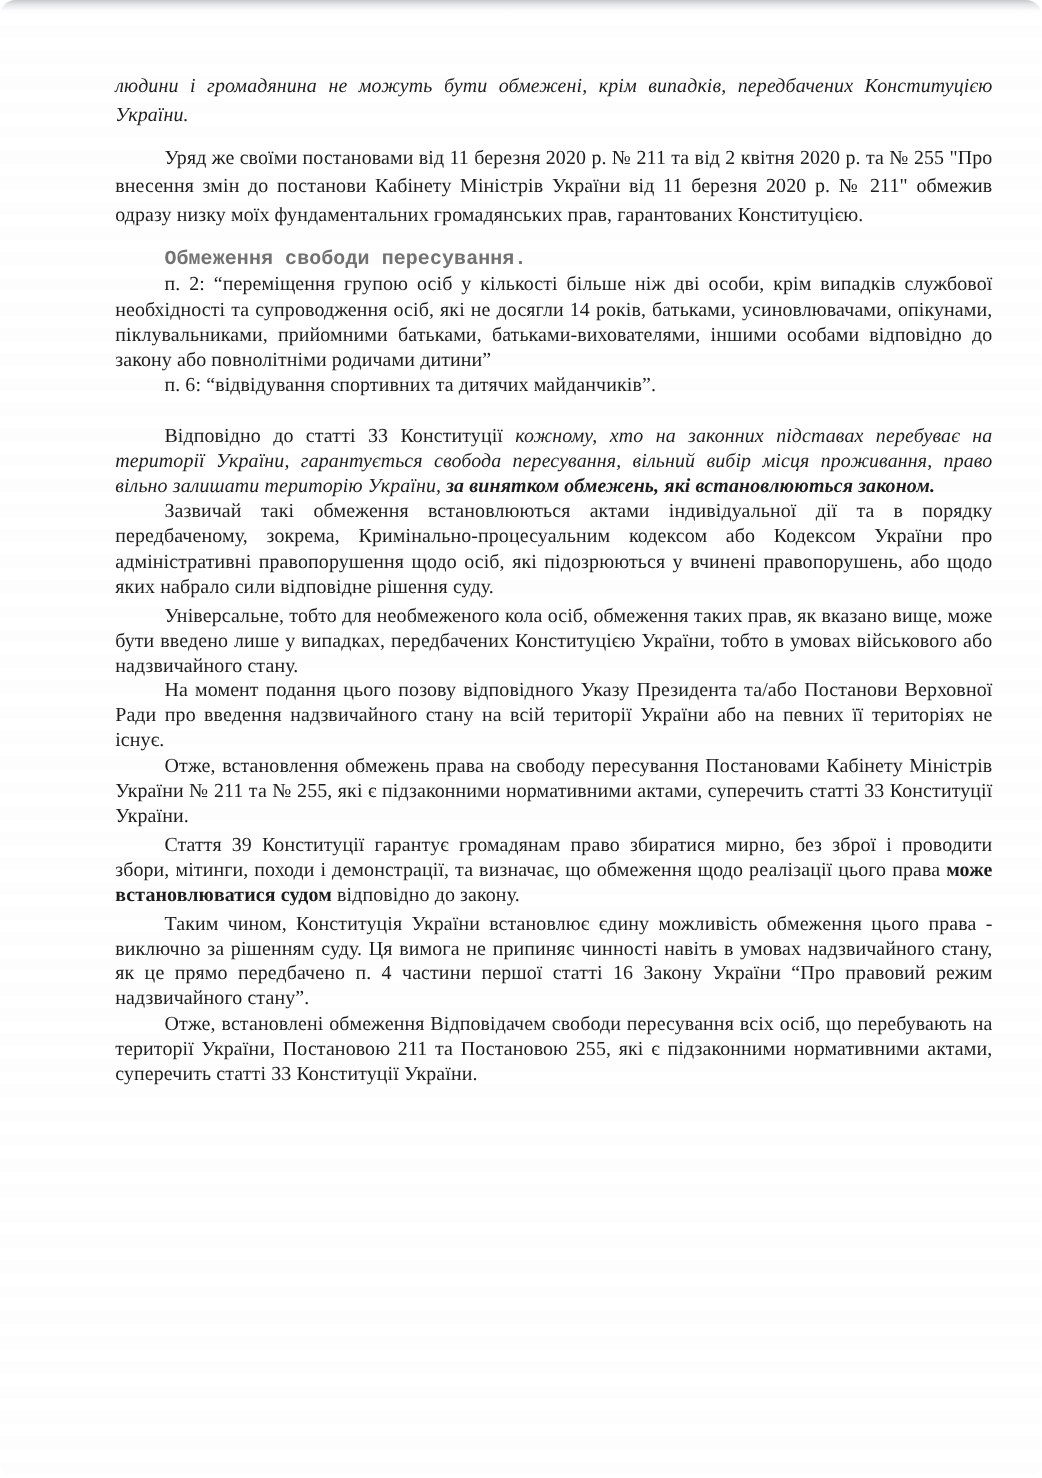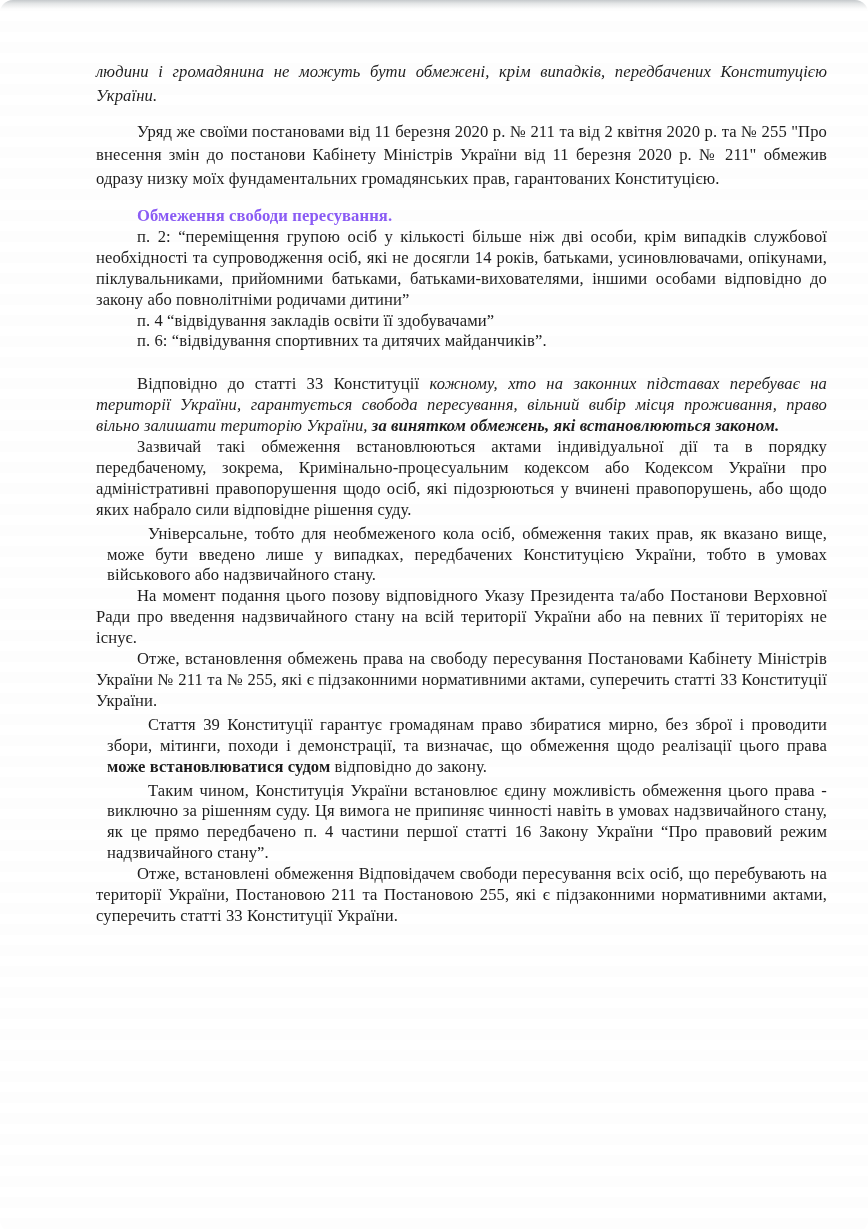--- a/index.html
+++ b/index.html
@@ -48,41 +48,40 @@
     line-height: 20.9px;
     letter-spacing: 0.1px;
   }
   .content p {
     margin: 0;
     text-indent: 41px;
   }
   .content p.indent-none  { text-indent: 0; }
   .content p.indent-deep  { text-indent: 50px; }
   .content p.lead-wide    { line-height: 23.8px; }
-  .content p.gap-tiny     { margin-top: 3px; margin-left: 11px; }
+  .content p.gap-tiny     { margin-top: 3px; }
   .content p.gap-small    { margin-top: 12px; }
   .content p.gap-medium   { margin-top: 15px; }
   .content p.gap-large    { margin-top: 22px; }
-  .content p.heading      { font-weight: bold; color: #8b5cf6; }
+  .content p.heading      { font-weight: bold; color: #737373; font-family: Liberation Mono, monospace; }
   .run.normal      { font-style: normal;  font-weight: normal; }
   .run.italic      { font-style: italic;  font-weight: normal; }
   .run.bold        { font-style: normal;  font-weight: bold; }
   .run.bold-italic { font-style: italic;  font-weight: bold; }
 </style>
 </head>
 <body>
 
 <div class="page">
   <div class="top-shade"></div>
   <main class="content">
       <p class="body-para indent-none lead-wide"><span class="run italic">людини і громадянина не можуть бути обмежені, крім випадків, передбачених Конституцією України.</span></p>
       <p class="body-para gap-small lead-wide"><span class="run normal">Уряд же своїми постановами від 11 березня 2020 р. № 211 та від 2 квітня 2020 р. та № 255 "Про внесення змін до постанови Кабінету Міністрів України від 11 березня 2020 р. № 211" обмежив одразу низку моїх фундаментальних громадянських прав, гарантованих Конституцією.</span></p>
       <p class="heading gap-medium"><span class="run bold">Обмеження свободи пересування.</span></p>
       <p class="body-para"><span class="run normal">п. 2: “переміщення групою осіб у кількості більше ніж дві особи, крім випадків службової необхідності та супроводження осіб, які не досягли 14 років, батьками, усиновлювачами, опікунами, піклувальниками, прийомними батьками, батьками-вихователями, іншими особами відповідно до закону або повнолітніми родичами дитини”</span></p>
-      <p class="body-para"><span class="run normal">п. 4 “відвідування закладів освіти її здобувачами”</span></p>
       <p class="body-para"><span class="run normal">п. 6: “відвідування спортивних та дитячих майданчиків”.</span></p>
       <p class="body-para gap-large"><span class="run normal">Відповідно до статті 33 Конституції </span><span class="run italic">кожному, хто на законних підставах перебуває на території України, гарантується свобода пересування, вільний вибір місця проживання, право вільно залишати територію України, </span><span class="run bold-italic">за винятком обмежень, які встановлюються законом.</span></p>
       <p class="body-para"><span class="run normal">Зазвичай такі обмеження встановлюються актами індивідуальної дії та в порядку передбаченому, зокрема, Кримінально-процесуальним кодексом або Кодексом України про адміністративні правопорушення щодо осіб, які підозрюються у вчинені правопорушень, або щодо яких набрало сили відповідне рішення суду.</span></p>
       <p class="body-para gap-tiny"><span class="run normal">Універсальне, тобто для необмеженого кола осіб, обмеження таких прав, як вказано вище, може бути введено лише у випадках, передбачених Конституцією України, тобто в умовах військового або надзвичайного стану.</span></p>
       <p class="body-para"><span class="run normal">На момент подання цього позову відповідного Указу Президента та/або Постанови Верховної Ради про введення надзвичайного стану на всій території України або на певних її територіях не існує.</span></p>
       <p class="body-para"><span class="run normal">Отже, встановлення обмежень права на свободу пересування Постановами Кабінету Міністрів України № 211 та № 255, які є підзаконними нормативними актами, суперечить статті 33 Конституції України.</span></p>
       <p class="body-para gap-tiny"><span class="run normal">Стаття 39 Конституції гарантує громадянам право збиратися мирно, без зброї і проводити збори, мітинги, походи і демонстрації, та визначає, що обмеження щодо реалізації цього права </span><span class="run bold">може встановлюватися судом</span><span class="run normal"> відповідно до закону.</span></p>
       <p class="body-para gap-tiny"><span class="run normal">Таким чином, Конституція України встановлює єдину можливість обмеження цього права - виключно за рішенням суду. Ця вимога не припиняє чинності навіть в умовах надзвичайного стану, як це прямо передбачено п. 4 частини першої статті 16 Закону України “Про правовий режим надзвичайного стану”.</span></p>
       <p class="body-para"><span class="run normal">Отже, встановлені обмеження Відповідачем свободи пересування всіх осіб, що перебувають на території України, Постановою 211 та Постановою 255, які є підзаконними нормативними актами, суперечить статті 33 Конституції України.</span></p>
     </main>

